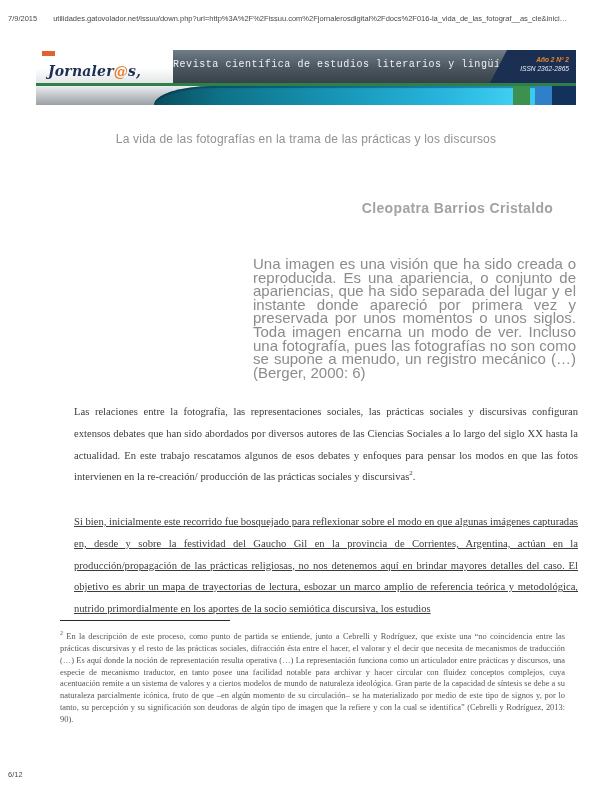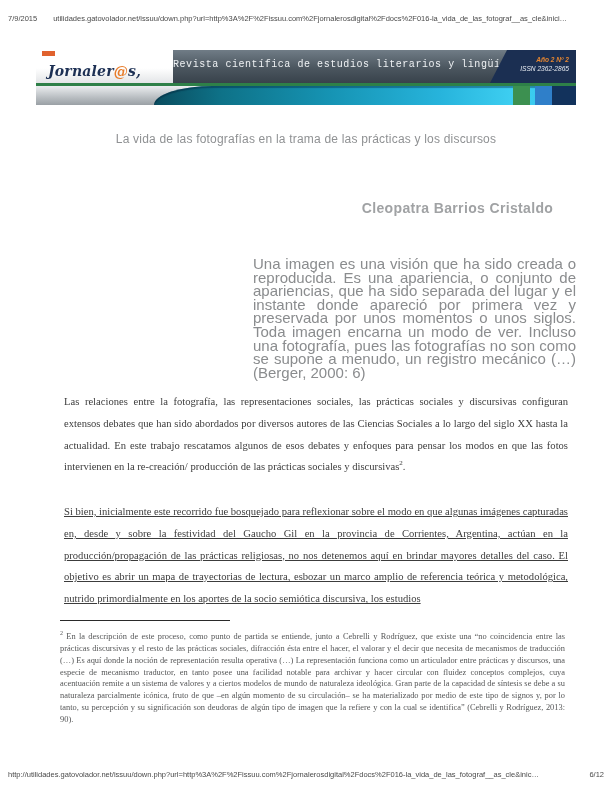--- a/index.html
+++ b/index.html
@@ -44,21 +44,21 @@
   .sq-navy{width:24px;background:#12325c;}
 
   
   .title{position:absolute;top:126px;left:66px;right:66px;margin:0;text-align:center;
       font-weight:400;font-size:12px;line-height:27px;color:#8f9193;letter-spacing:.2px;}
   .author-block{position:absolute;top:200px;left:340px;width:235px;text-align:center;
       color:#a0a2a4;font-weight:bold;font-size:14px;letter-spacing:.35px;}
   .author-block .affiliation{margin-top:7px;letter-spacing:.8px;}
   .epigraph{position:absolute;top:257px;left:253px;width:323px;margin:0;
       font-size:15px;line-height:13.6px;text-align:justify;color:#8a8c8e;}
-  .body-par{position:absolute;left:60px;width:504px;margin:4px;
+  .body-par{position:absolute;left:60px;width:504px;margin:14px;
       font-family:"Liberation Serif",serif;font-size:10.6px;line-height:21.8px;
       text-align:justify;color:#3c3c3c;}
   .p1{top:387px;}
   .p2{top:497px;text-decoration:underline;}
   .fn-ref{font-size:7px;line-height:0;}
 
   
   .footnote-area{position:absolute;top:620px;left:60px;width:505px;}
   .fn-rule{width:170px;border-top:1.5px solid #2a2a2a;margin-bottom:7px;}
   .footnote{margin:0;font-family:"Liberation Serif",serif;font-size:8.4px;
@@ -109,17 +109,16 @@
   <p class="body-par p1"><span>Las relaciones entre la fotografía, las representaciones sociales, las prácticas sociales y discursivas configuran extensos debates que han sido abordados por diversos autores de las Ciencias Sociales a lo largo del siglo XX hasta la actualidad. En este trabajo rescatamos algunos de esos debates y enfoques para pensar los modos en que las fotos intervienen en la re-creación/ producción de las prácticas sociales y discursivas</span><sup class="fn-ref">2</sup><span>.</span></p>
 
   <p class="body-par p2">Si bien, inicialmente este recorrido fue bosquejado para reflexionar sobre el modo en que algunas imágenes capturadas en, desde y sobre la festividad del Gaucho Gil en la provincia de Corrientes, Argentina, actúan en la producción/propagación de las prácticas religiosas, no nos detenemos aquí en brindar mayores detalles del caso. El objetivo es abrir un mapa de trayectorias de lectura, esbozar un marco amplio de referencia teórica y metodológica, nutrido primordialmente en los aportes de la socio semiótica discursiva, los estudios</p>
 
   <div class="footnote-area">
     <div class="fn-rule"></div>
     <p class="footnote"><sup>2</sup> <span>En la descripción de este proceso, como punto de partida se entiende, junto a Cebrelli y Rodríguez, que existe una “no coincidencia entre las prácticas discursivas y el resto de las prácticas sociales, difracción ésta entre el hacer, el valorar y el decir que necesita de mecanismos de traducción (…) Es aquí donde la noción de representación resulta operativa (…) La representación funciona como un articulador entre prácticas y discursos, una especie de mecanismo traductor, en tanto posee una facilidad notable para archivar y hacer circular con fluidez conceptos complejos, cuya acentuación remite a un sistema de valores y a ciertos modelos de mundo de naturaleza ideológica. Gran parte de la capacidad de síntesis se debe a su naturaleza parcialmente icónica, fruto de que –en algún momento de su circulación– se ha materializado por medio de este tipo de signos y, por lo tanto, su percepción y su significación son deudoras de algún tipo de imagen que la refiere y con la cual se identifica” (Cebrelli y Rodríguez, 2013: 90).</span></p>
   </div>
 
   <footer class="print-footer">
-    <span class="url">http://utilidades.gatovolador.net/issuu/down.php?url=http%3A%2F%2Fissuu.com%2Fjornalerosdigital%2Fdocs%2F016-la_vida_de_las_fotograf__as_cle&amp;inic…</span>
     <span>6/12</span>
   </footer>
 
 </div>
 
 </body></html>

